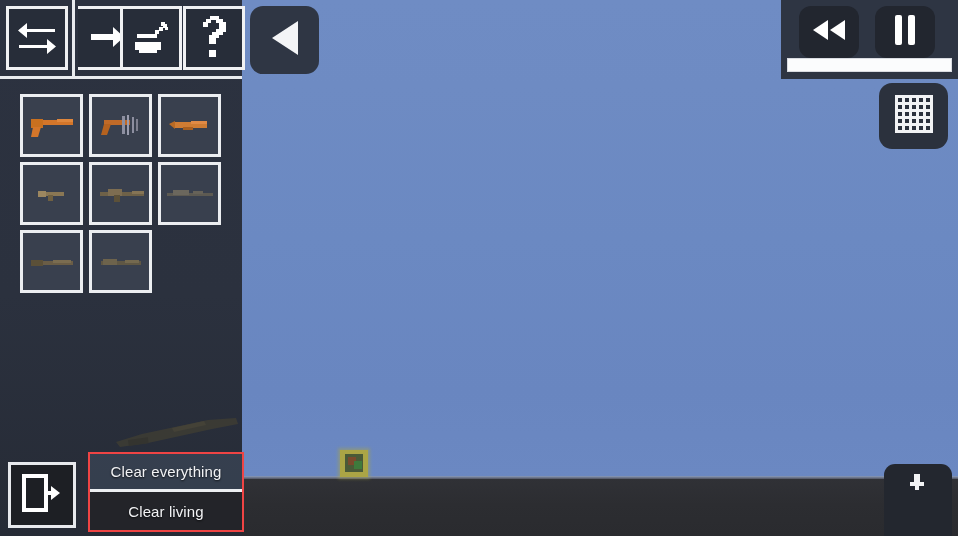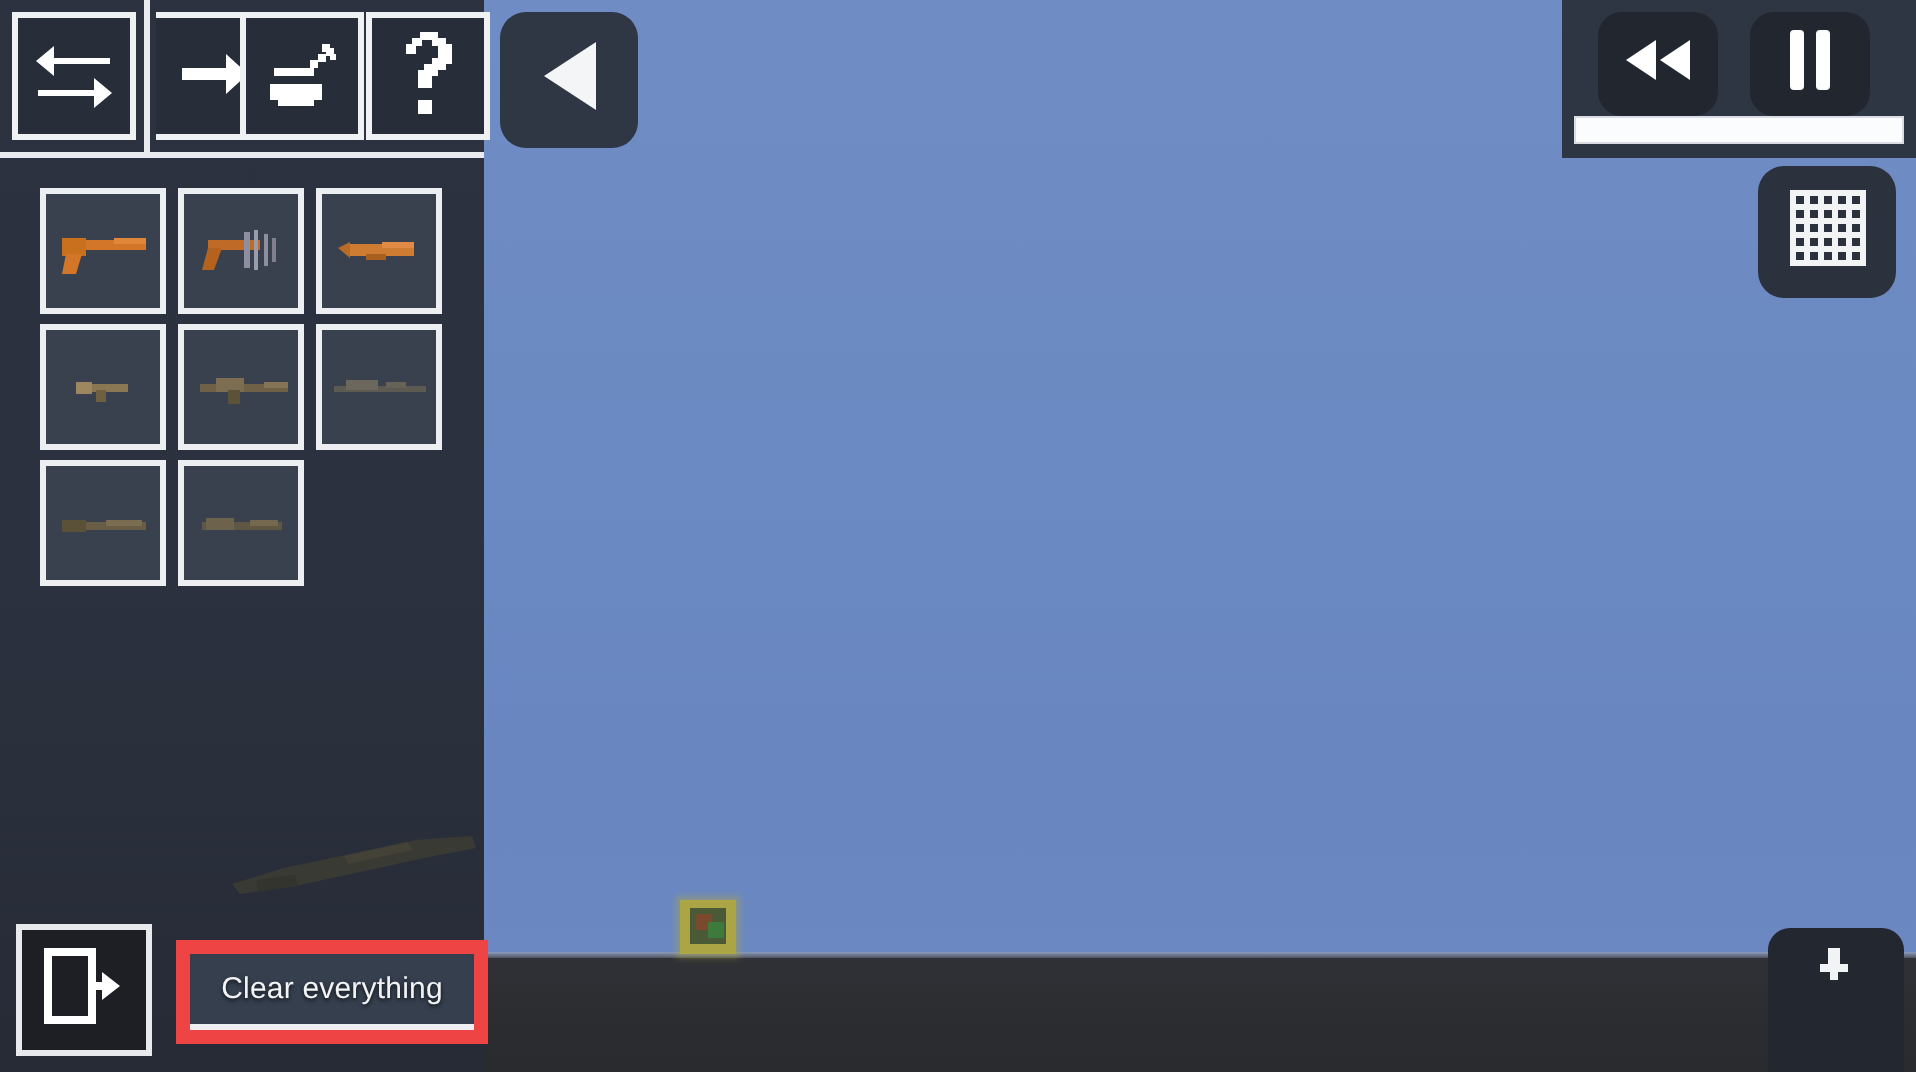--- a/index.html
+++ b/index.html
@@ -107,23 +107,23 @@
   .exit-btn {
     position:absolute; left:8px; top:462px; width:68px; height:66px;
     border:3px solid #e7e9ed;
     background:#1d1f24;
     display:flex; align-items:center; justify-content:center;
     z-index:6;
   }
 
   
   .clear-stack {
-    position:absolute; left:88px; top:470px; width:156px;
+    position:absolute; left:88px; top:452px; width:156px;
     z-index:7;
-    border:7px solid #ef4444;
+    border:2px solid #ef4444;
     background:transparent;
   }
   .clear-btn {
     height:38px;
     display:flex; align-items:center; justify-content:center;
     color:#f2f3f5;
     font-size:15px;
     letter-spacing:.1px;
     text-shadow:0 1px 2px rgba(0,0,0,.75);
   }
@@ -328,20 +328,23 @@
           <rect x="2" y="2" width="22" height="34" fill="none" stroke="#ffffff" stroke-width="4"></rect>
           <rect x="22" y="17" width="10" height="4" fill="#ffffff"></rect>
           <path d="M29 12 l9 7 l-9 7 z" fill="#ffffff"></path>
         </svg>
       </span>
     </div>
 
     <div class="clear-stack">
       <div class="clear-btn b0">
         <span>Clear everything</span>
+      </div>
+      <div class="clear-btn b1">
+        <span>Clear living</span>
       </div>
     </div>
   </div>
 
   <div class="back-btn">
     <span>
       <svg width="34" height="38" viewBox="0 0 34 38">
         <path d="M30 2 L4 19 L30 36 Z" fill="#f4f5f7"></path>
       </svg>
     </span>

